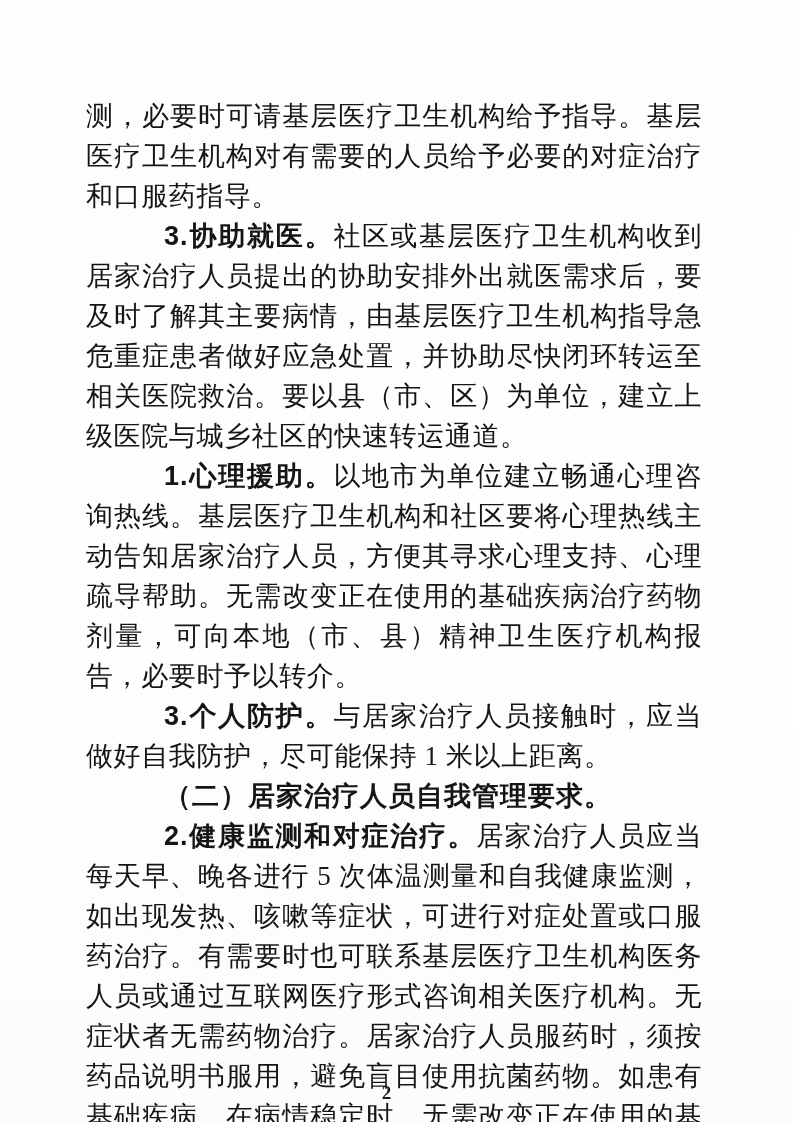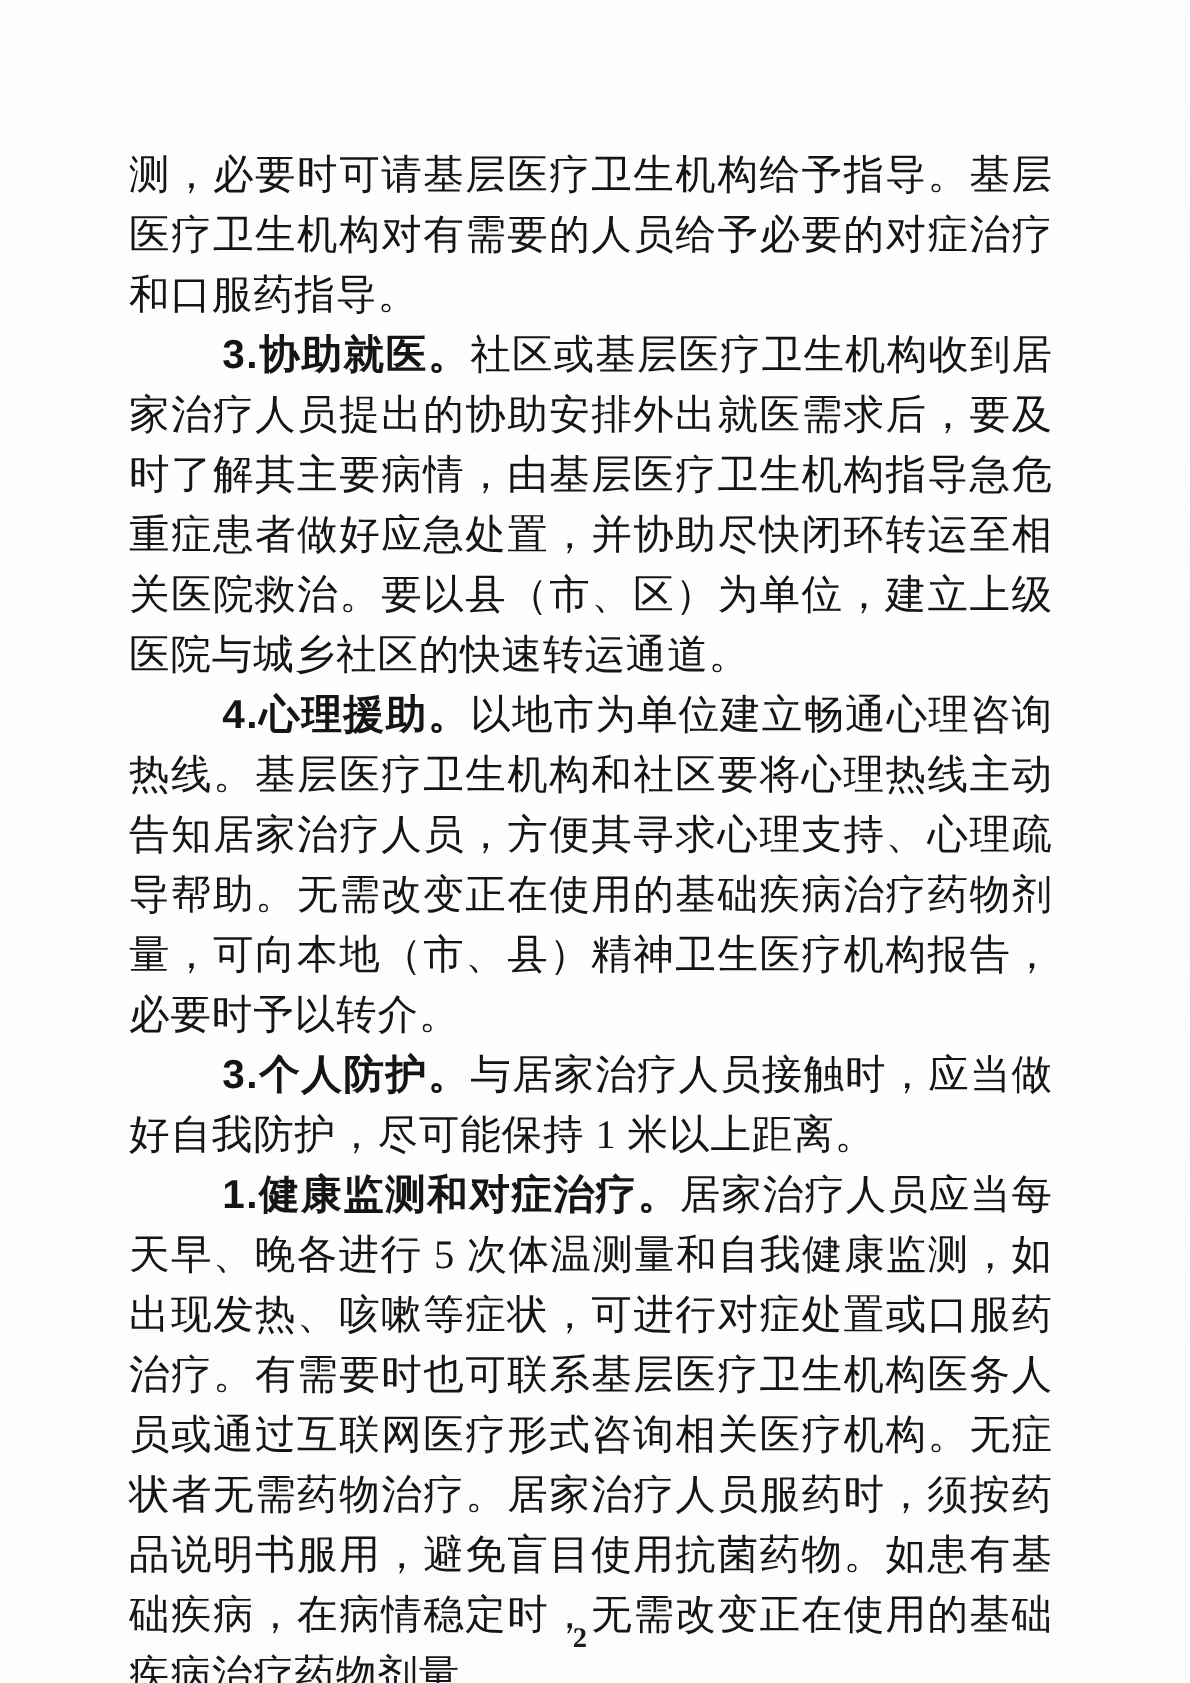--- a/index.html
+++ b/index.html
@@ -35,20 +35,21 @@
     margin: 0;
     padding: 0;
   }
   .para.indented {
     text-indent: 2.3em;
   }
   .para .lead {
     font-weight: 700;
     font-family: "Liberation Sans", "DejaVu Sans", sans-serif;
     letter-spacing: 1px;
+    margin-left: 16px;
   }
   .footer {
     position: absolute;
     left: 0;
     right: 20px;
     top: 1082px;
     text-align: center;
     color: #1a1a1a;
     font-size: 19px;
     font-weight: 700;
@@ -58,23 +59,24 @@
 </head>
 <body>
 
 <div class="page">
   <div class="text-block">
 
     <p class="para"><span>测，必要时可请基层医疗卫生机构给予指导。基层医疗卫生机构对有需要的人员给予必要的对症治疗和口服药指导。</span></p>
 
     <p class="para indented"><span class="lead">3.协助就医。</span><span>社区或基层医疗卫生机构收到居家治疗人员提出的协助安排外出就医需求后，要及时了解其主要病情，由基层医疗卫生机构指导急危重症患者做好应急处置，并协助尽快闭环转运至相关医院救治。要以县（市、区）为单位，建立上级医院与城乡社区的快速转运通道。</span></p>
 
-    <p class="para indented"><span class="lead">4.心理援助。</span><span>以地市为单位建立畅通心理咨询热线。基层医疗卫生机构和社区要将心理热线主动告知居家治疗人员，方便其寻求心理支持、心理疏导帮助。无需改变正在使用的基础疾病治疗药物剂量，可向本地（市、县）精神卫生医疗机构报告，必要时予以转介。</span></p>
+    <p class="para indented"><span class="lead">1.心理援助。</span><span>以地市为单位建立畅通心理咨询热线。基层医疗卫生机构和社区要将心理热线主动告知居家治疗人员，方便其寻求心理支持、心理疏导帮助。无需改变正在使用的基础疾病治疗药物剂量，可向本地（市、县）精神卫生医疗机构报告，必要时予以转介。</span></p>
 
     <p class="para indented"><span class="lead">3.个人防护。</span><span>与居家治疗人员接触时，应当做好自我防护，尽可能保持 1 米以上距离。</span></p>
 
+    <p class="para indented"><span class="lead">（二）居家治疗人员自我管理要求。</span></p>
 
-    <p class="para indented"><span class="lead">1.健康监测和对症治疗。</span><span>居家治疗人员应当每天早、晚各进行 5 次体温测量和自我健康监测，如出现发热、咳嗽等症状，可进行对症处置或口服药治疗。有需要时也可联系基层医疗卫生机构医务人员或通过互联网医疗形式咨询相关医疗机构。无症状者无需药物治疗。居家治疗人员服药时，须按药品说明书服用，避免盲目使用抗菌药物。如患有基础疾病，在病情稳定时，无需改变正在使用的基础疾病治疗药物剂量。</span></p>
+    <p class="para indented"><span class="lead">2.健康监测和对症治疗。</span><span>居家治疗人员应当每天早、晚各进行 5 次体温测量和自我健康监测，如出现发热、咳嗽等症状，可进行对症处置或口服药治疗。有需要时也可联系基层医疗卫生机构医务人员或通过互联网医疗形式咨询相关医疗机构。无症状者无需药物治疗。居家治疗人员服药时，须按药品说明书服用，避免盲目使用抗菌药物。如患有基础疾病，在病情稳定时，无需改变正在使用的基础疾病治疗药物剂量。</span></p>
 
   </div>
 
   <div class="footer">2</div>
 </div>
 
 </body></html>

